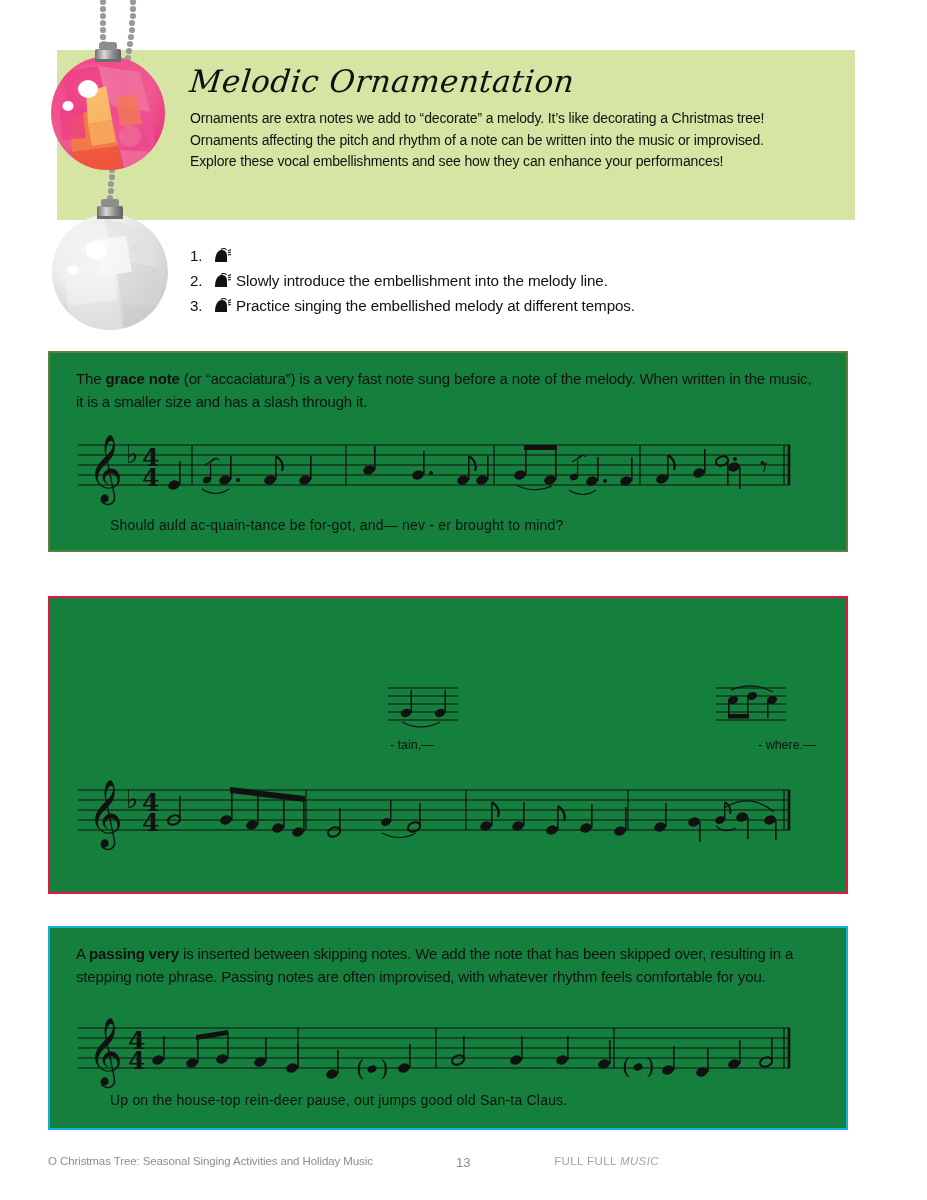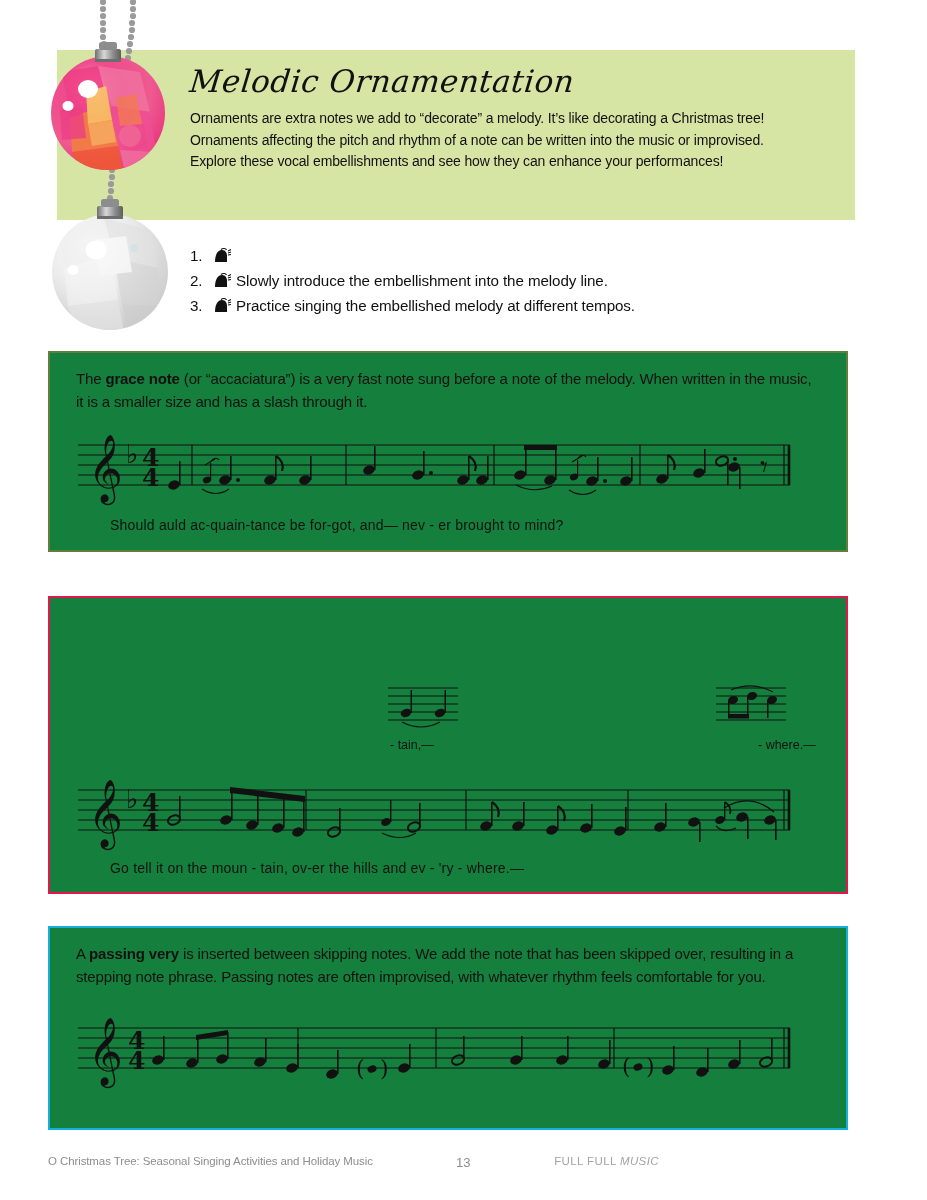--- a/index.html
+++ b/index.html
@@ -584,21 +584,20 @@
       </g>
       <g fill="#111">
         <ellipse cx="696" cy="40" rx="6" ry="4.4" transform="rotate(-20 696 40)"></ellipse>
         <rect x="701" y="40" width="1.6" height="20"></rect>
       </g>
       <path d="M642 46 q8 8 20 2" fill="none" stroke="#111" stroke-width="1.2"></path>
       <path d="M650 28 q26 -16 50 4" fill="none" stroke="#111" stroke-width="1.4"></path>
     </svg>
   </div>
 
-  <div class="lyrics" style="left:60px; top:262px;">Go      tell   it   on   the   moun - tain,      ov-er    the   hills   and     ev - 'ry - where.—</div>
 </div>
 
 <div class="box box-blue">
   <div class="box-text">
     <span>A </span><b>passing very</b><span> is inserted between skipping notes. We add the note that has been skipped over, resulting in a stepping note phrase. Passing notes are often improvised, with whatever rhythm feels comfortable for you.</span>
   </div>
 
   <div class="system" style="left:24px; top:90px;">
     <svg width="720" height="72" viewBox="0 0 720 72">
       <g stroke="#111" stroke-width="1.1">
@@ -704,20 +703,21 @@
         <rect x="665" y="22" width="1.6" height="24"></rect>
       </g>
 
       <g>
         <ellipse cx="692" cy="44" rx="6.3" ry="4.4" fill="none" stroke="#111" stroke-width="2" transform="rotate(-20 692 44)"></ellipse>
         <rect x="697" y="20" width="1.6" height="24" fill="#111"></rect>
       </g>
     </svg>
   </div>
 
+  <div class="lyrics" style="left:60px; top:164px;">Up   on   the   house-top   rein-deer   pause,     out  jumps  good  old   San-ta  Claus.</div>
 </div>
 
 <div class="footer">
   <div class="footer-left">O Christmas Tree: Seasonal Singing Activities and Holiday Music</div>
   <div class="footer-page">13</div>
   <div class="footer-right">
     <span>FULL FULL</span>
     <span class="script">MUSIC</span>
   </div>
 </div>

